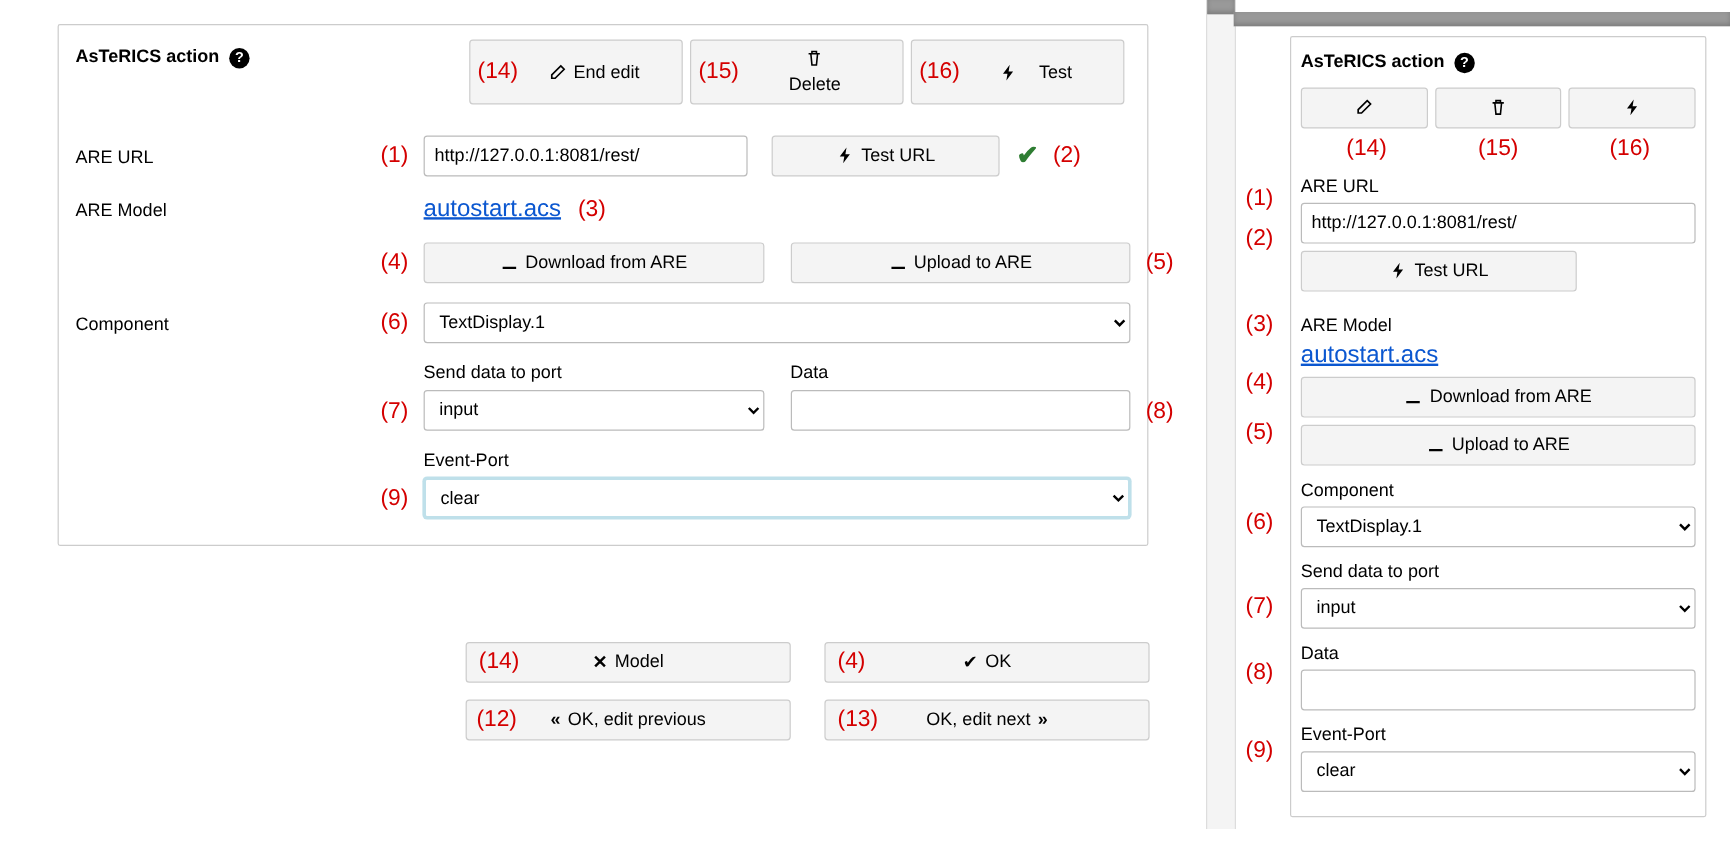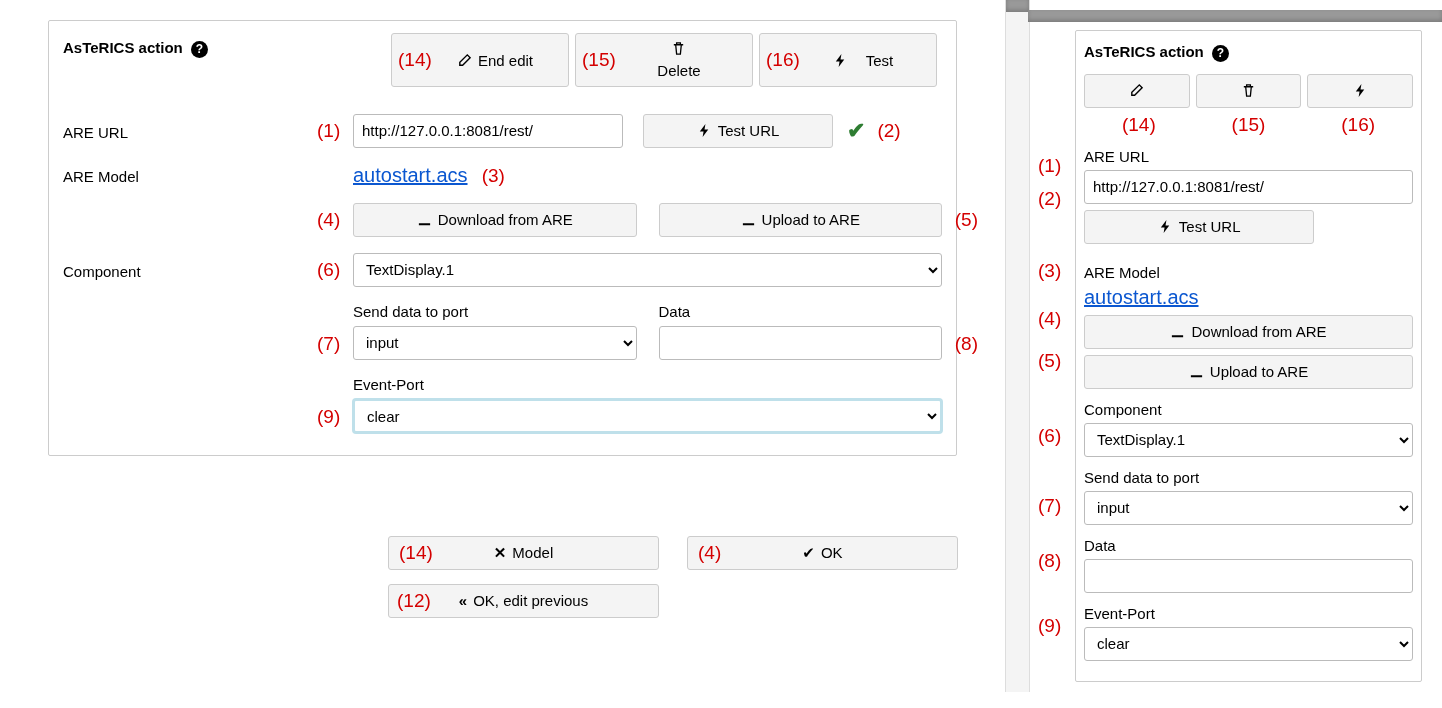--- a/index.html
+++ b/index.html
@@ -333,20 +333,27 @@
           <span>OK</span>
         </span>
       </button>
       <button class="btn" style="position:relative;">
         <span class="mark inside" style="left:8px;">(12)</span>
         <span style="display:inline-flex;align-items:center;gap:6px;">
           <span style="font-weight:bold;">«</span>
           <span>OK, edit previous</span>
         </span>
       </button>
+      <button class="btn" style="position:relative;">
+        <span class="mark inside" style="left:10px;">(13)</span>
+        <span style="display:inline-flex;align-items:center;gap:6px;">
+          <span>OK, edit next</span>
+          <span style="font-weight:bold;">»</span>
+        </span>
+      </button>
     </div>
   </div>
 
   <div class="gap"></div>
 
   <div class="right-panel" style="position:relative;">
     <div class="right-top-bar"></div>
     <div class="right-card" style="position:relative;">
       <div class="header">
         <span>AsTeRICS action</span>

